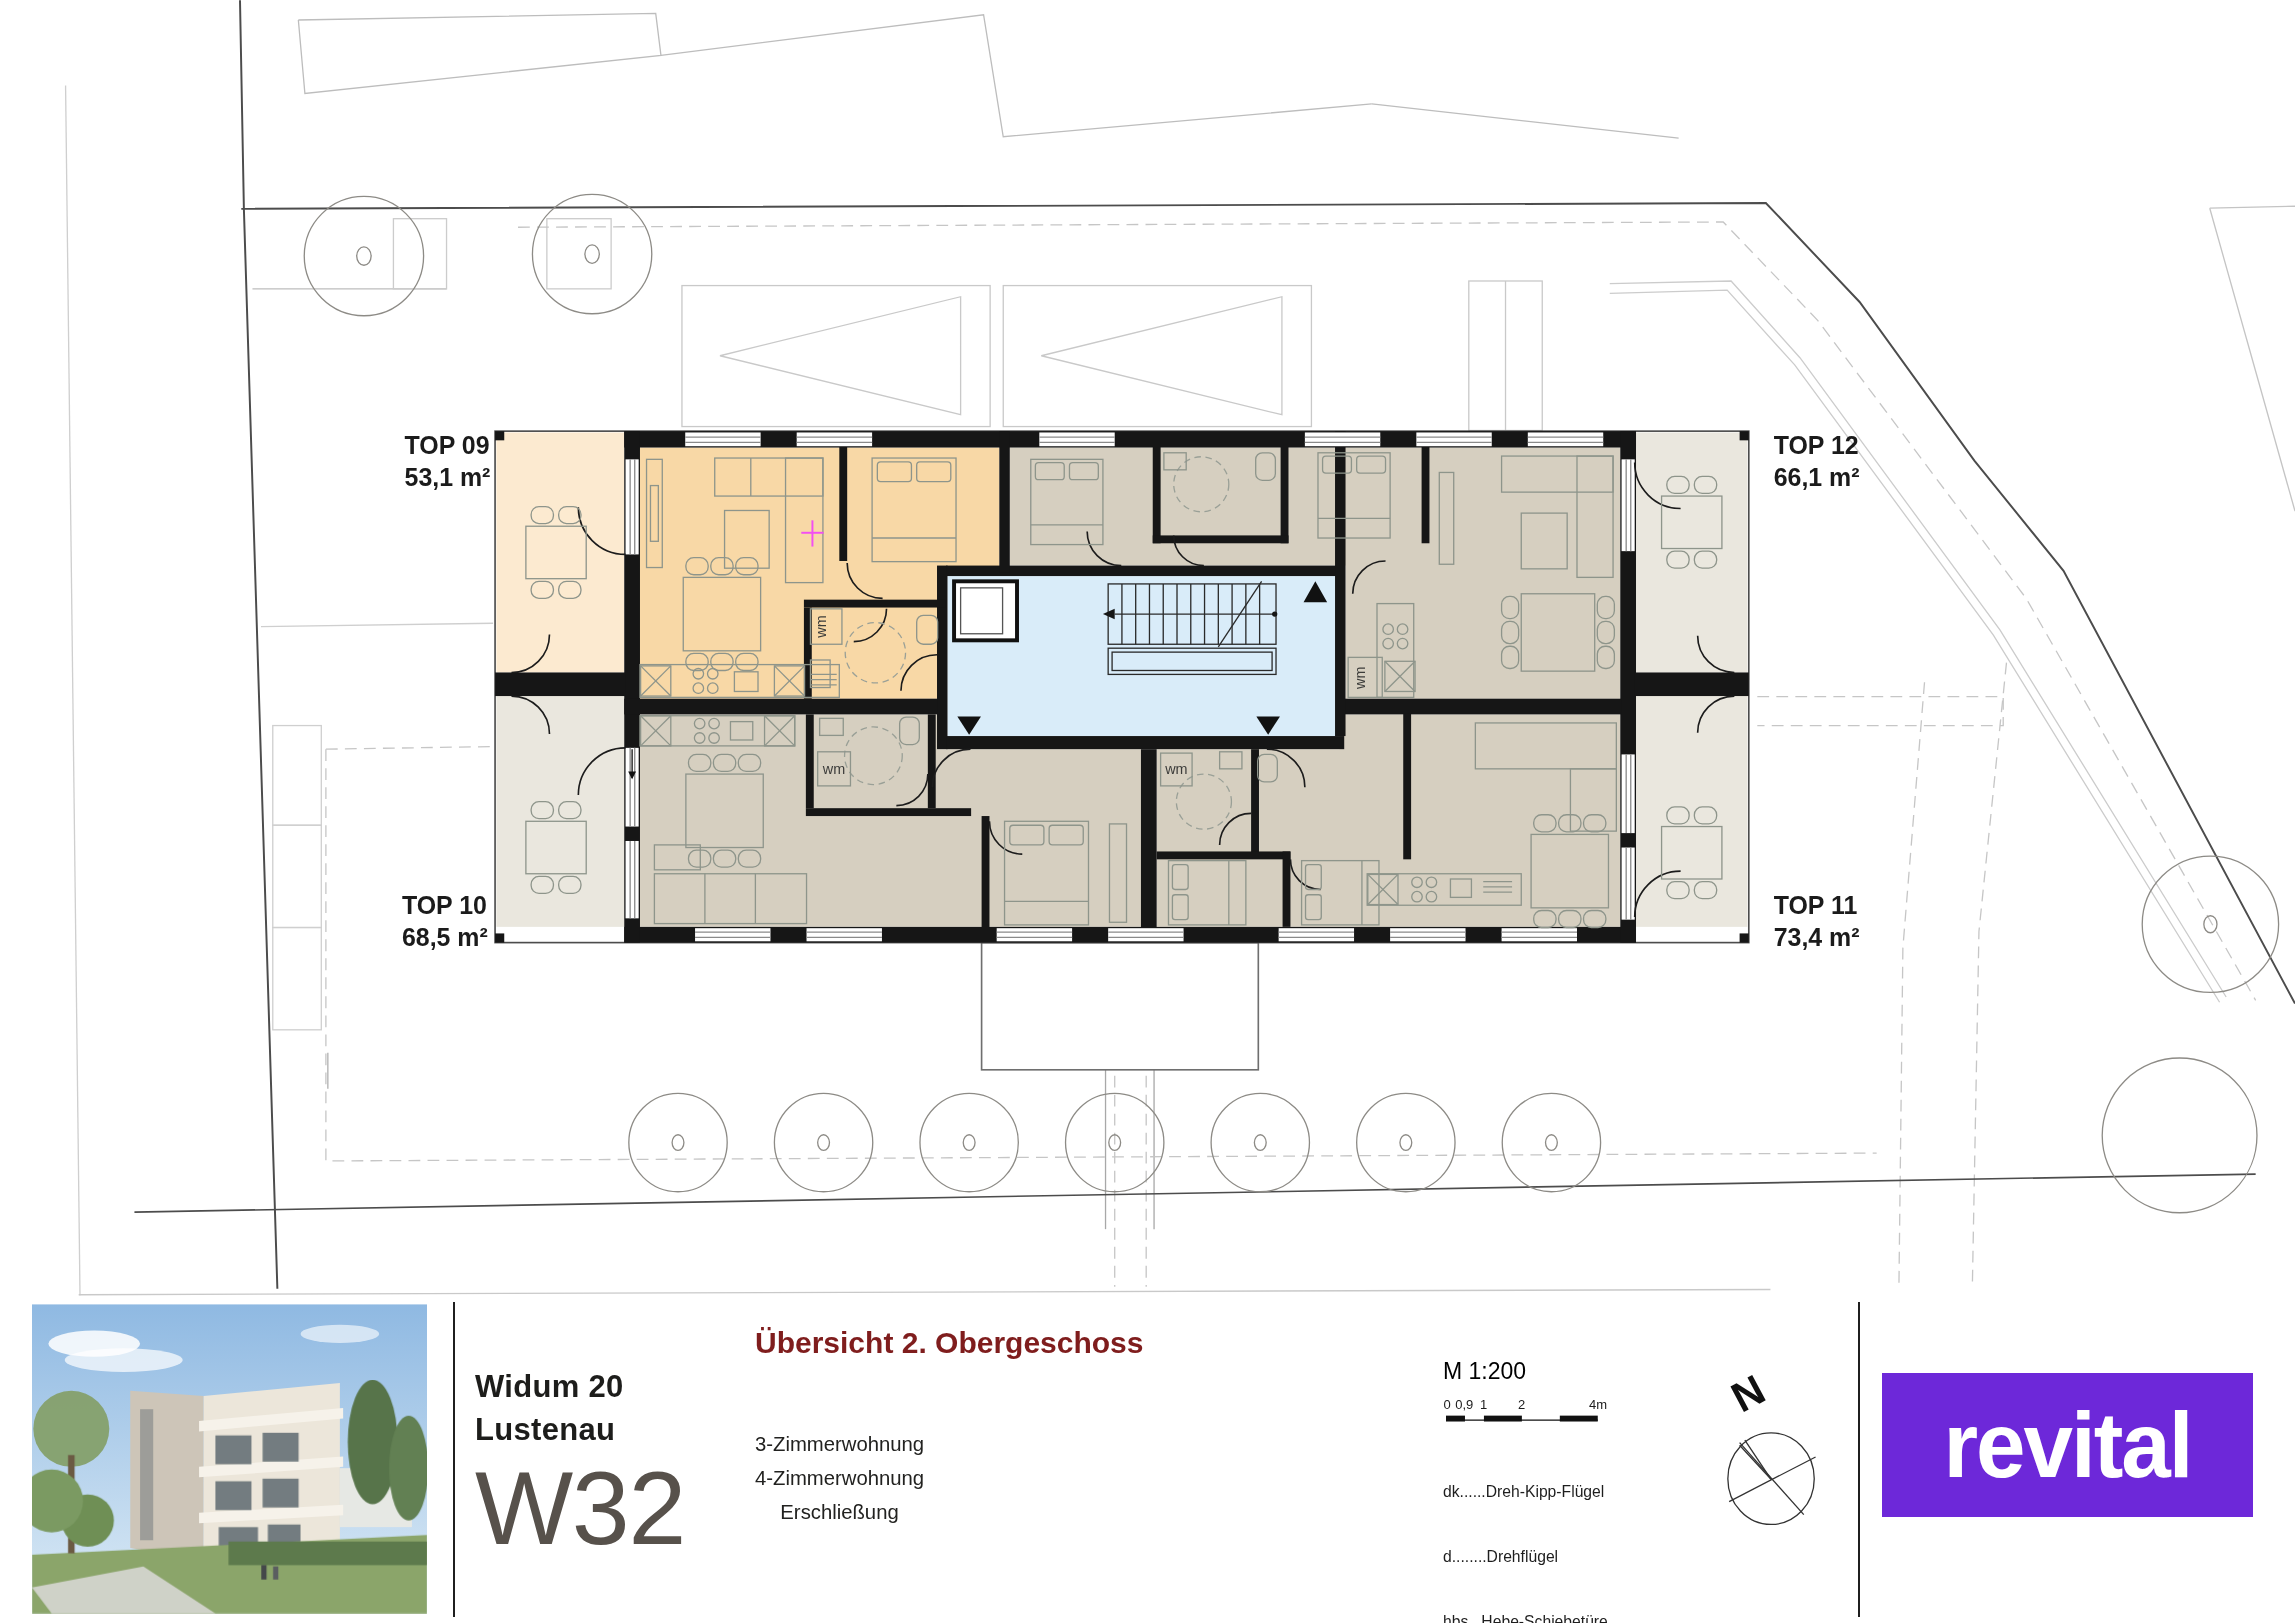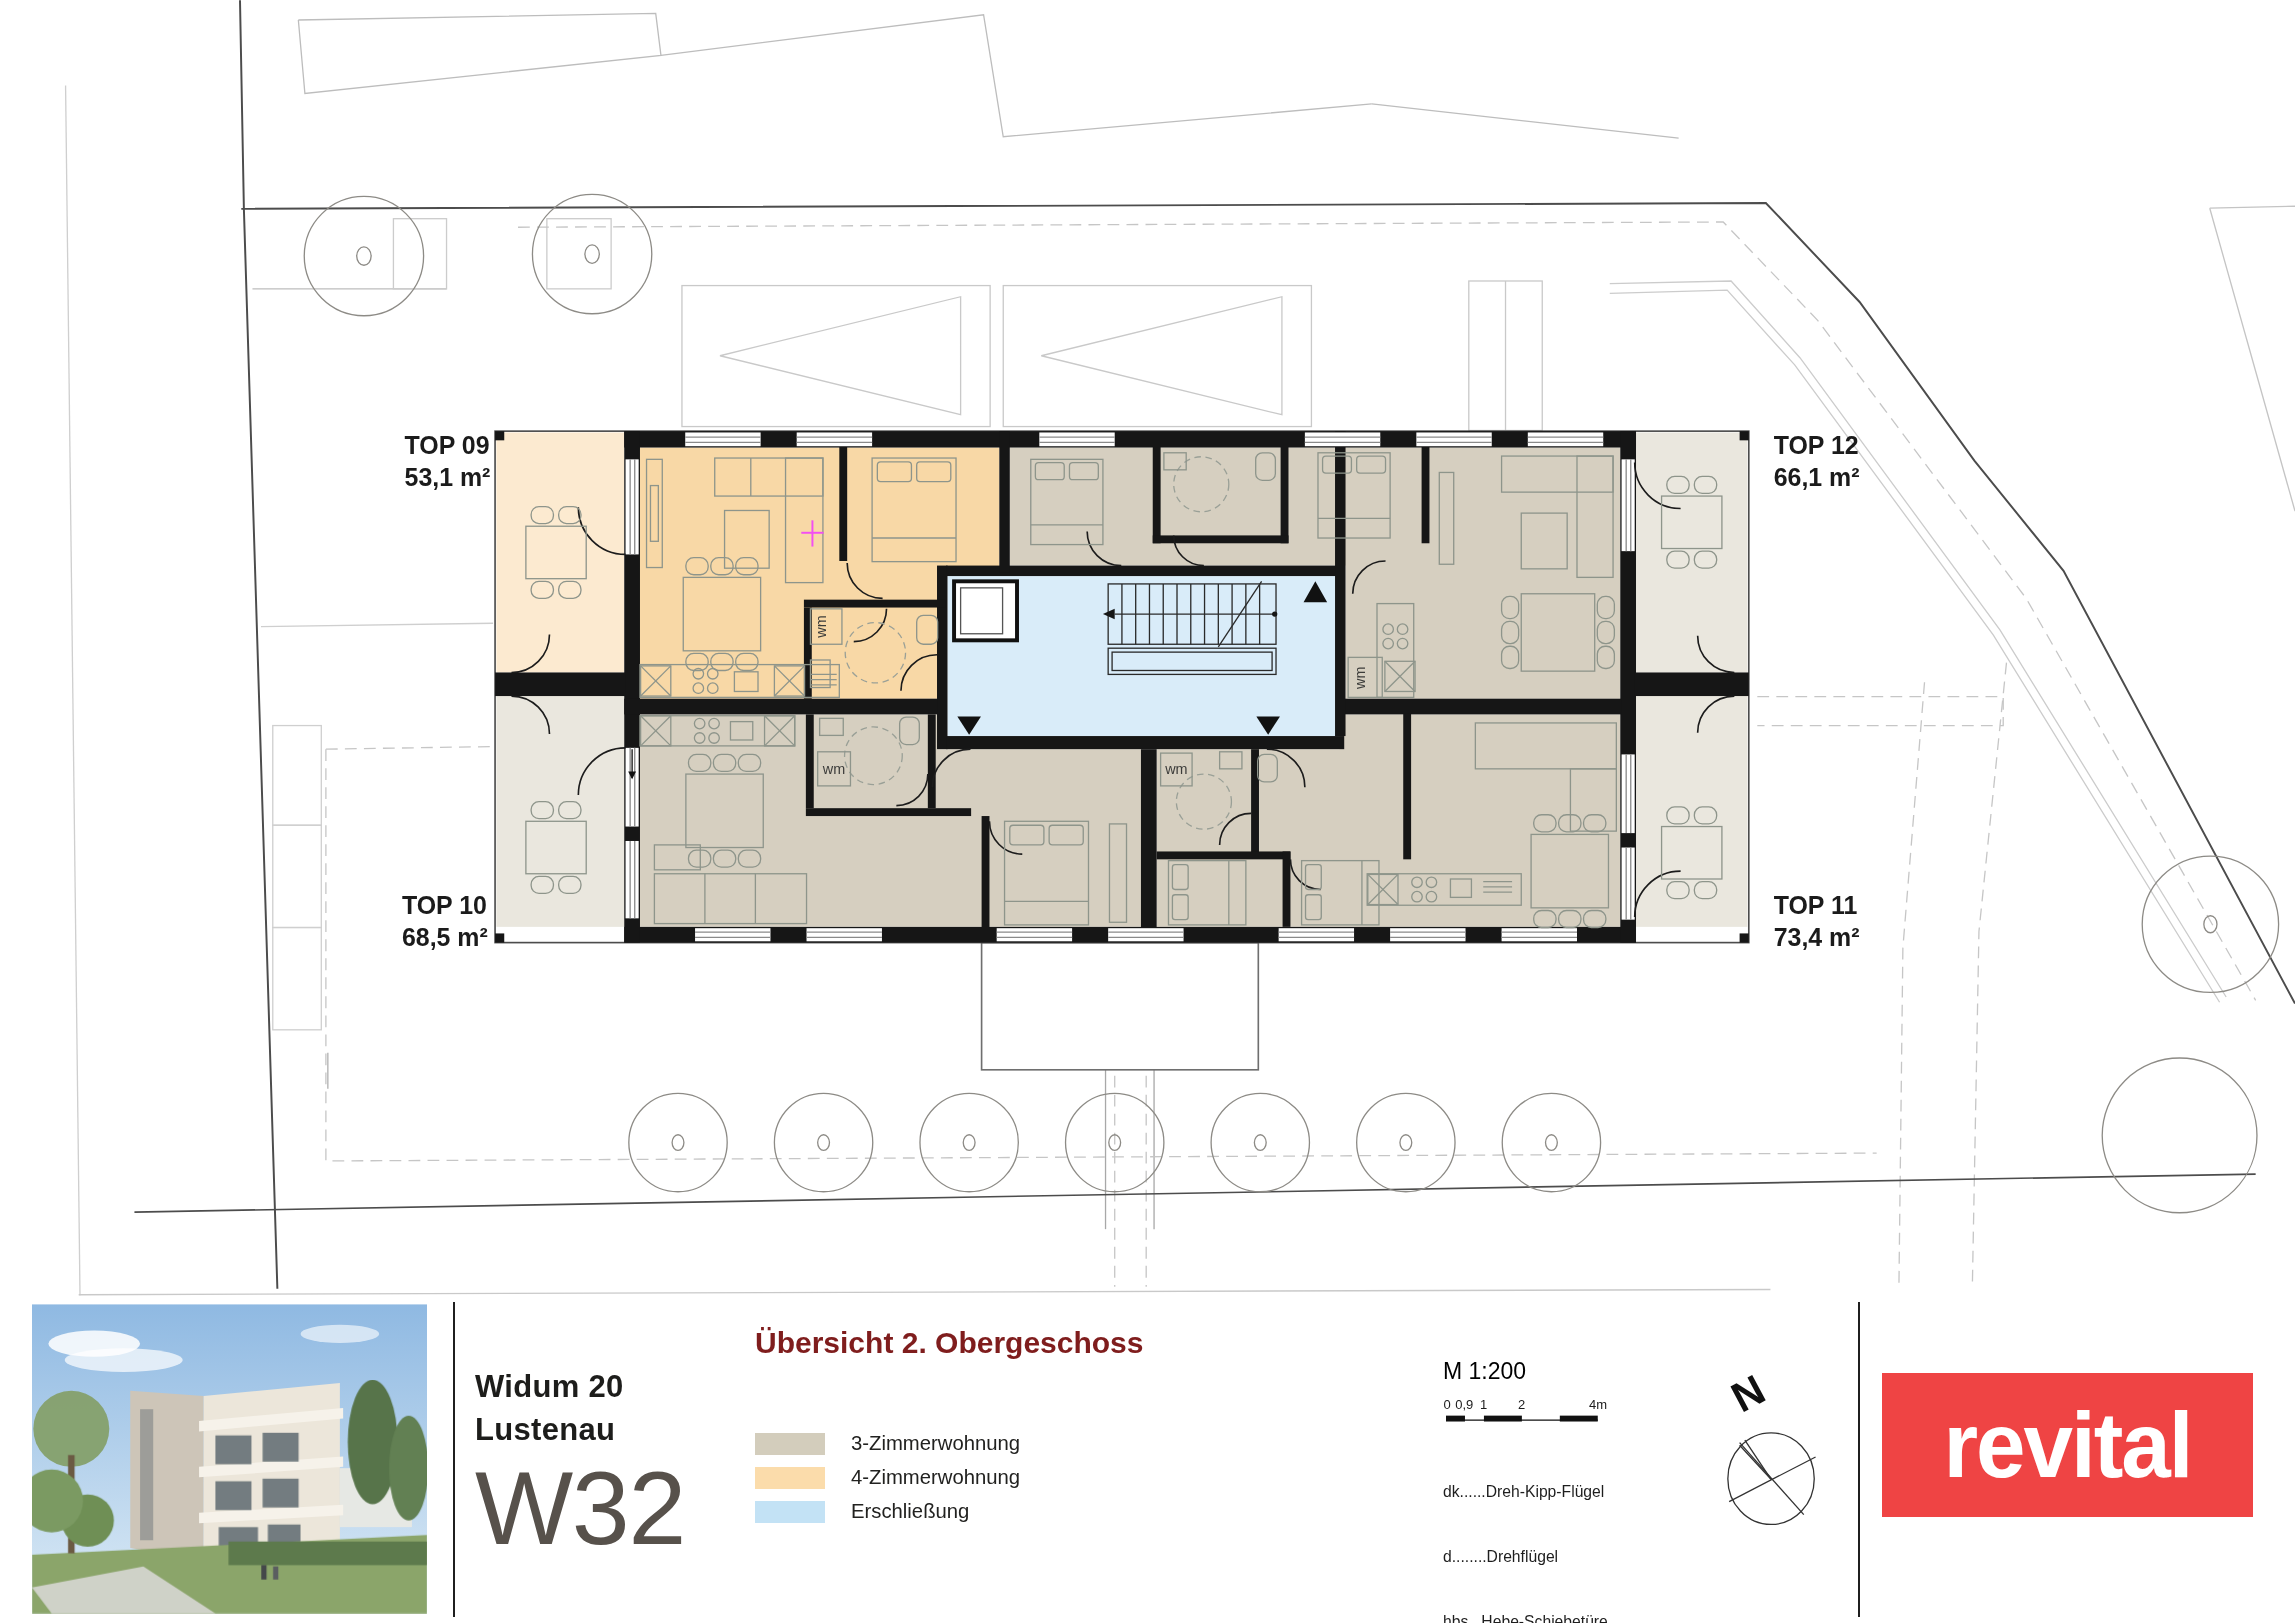--- a/index.html
+++ b/index.html
@@ -7,33 +7,33 @@
         font-family:"Liberation Sans",sans-serif;color:#1c1c1a;}
   #plan-svg{position:absolute;left:0;top:0;}
   
   .footer-divider{position:absolute;width:2px;background:#1f1f1f;}
   #photo{position:absolute;left:32px;top:1304px;width:395px;height:310px;overflow:hidden;}
   #project-block{position:absolute;left:475px;top:1365px;}
   .proj-line{font-size:31px;font-weight:700;color:#1d1d1b;line-height:43px;letter-spacing:0.3px;}
   .proj-code{font-size:104px;font-weight:400;color:#57514b;line-height:98px;margin-top:7.9px;letter-spacing:-1.3px;}
   #sheet-title{position:absolute;left:755px;top:1326px;font-size:30px;font-weight:700;color:#7f1d1d;}
   #legend{position:absolute;left:755px;top:1433px;}
-  .legend-row{display:flex;align-items:center;height:21.6px;margin-bottom:12.5px;}
+  .legend-row{display:flex;align-items:center;height:21.6px;margin-bottom:12.5px;flex-direction:column;}
   .legend-sw{width:70px;height:21.6px;margin-right:26px;}
   .sw-0{background:#d3cdbc;}
   .sw-1{background:#fbdcab;}
   .sw-2{background:#c3e2f5;}
   .legend-label{font-size:20.3px;color:#222220;}
   #scale-block{position:absolute;left:1443px;top:1358px;width:275px;}
   #scale-title{font-size:23px;font-weight:400;color:#000000;}
   #scale-bar{position:absolute;left:1446px;top:1397px;width:157px;height:26px;}
   .tick{position:absolute;top:0;font-size:13px;color:#1b1b1b;}
   #abbrev{position:absolute;left:1443px;top:1438px;font-size:15.7px;line-height:21.6px;color:#1e1e1e;white-space:pre;}
   #north{position:absolute;left:1679px;top:1351px;}
-  #brand{position:absolute;left:1882px;top:1373px;width:371px;height:144px;background:#ef4444;
+  #brand{position:absolute;left:1882px;top:1373px;width:371px;height:144px;background:#6d28d9;
          display:flex;align-items:center;justify-content:center;}
   #brand span{color:#ffffff;font-size:89px;font-weight:700;letter-spacing:-2px;transform:scaleY(1.04);}
 </style>
 </head>
 <body>
 
 <div id="page">
 
 <svg id="plan-svg" width="2295" height="1299" viewBox="0 0 3500 1980">
   <defs>

